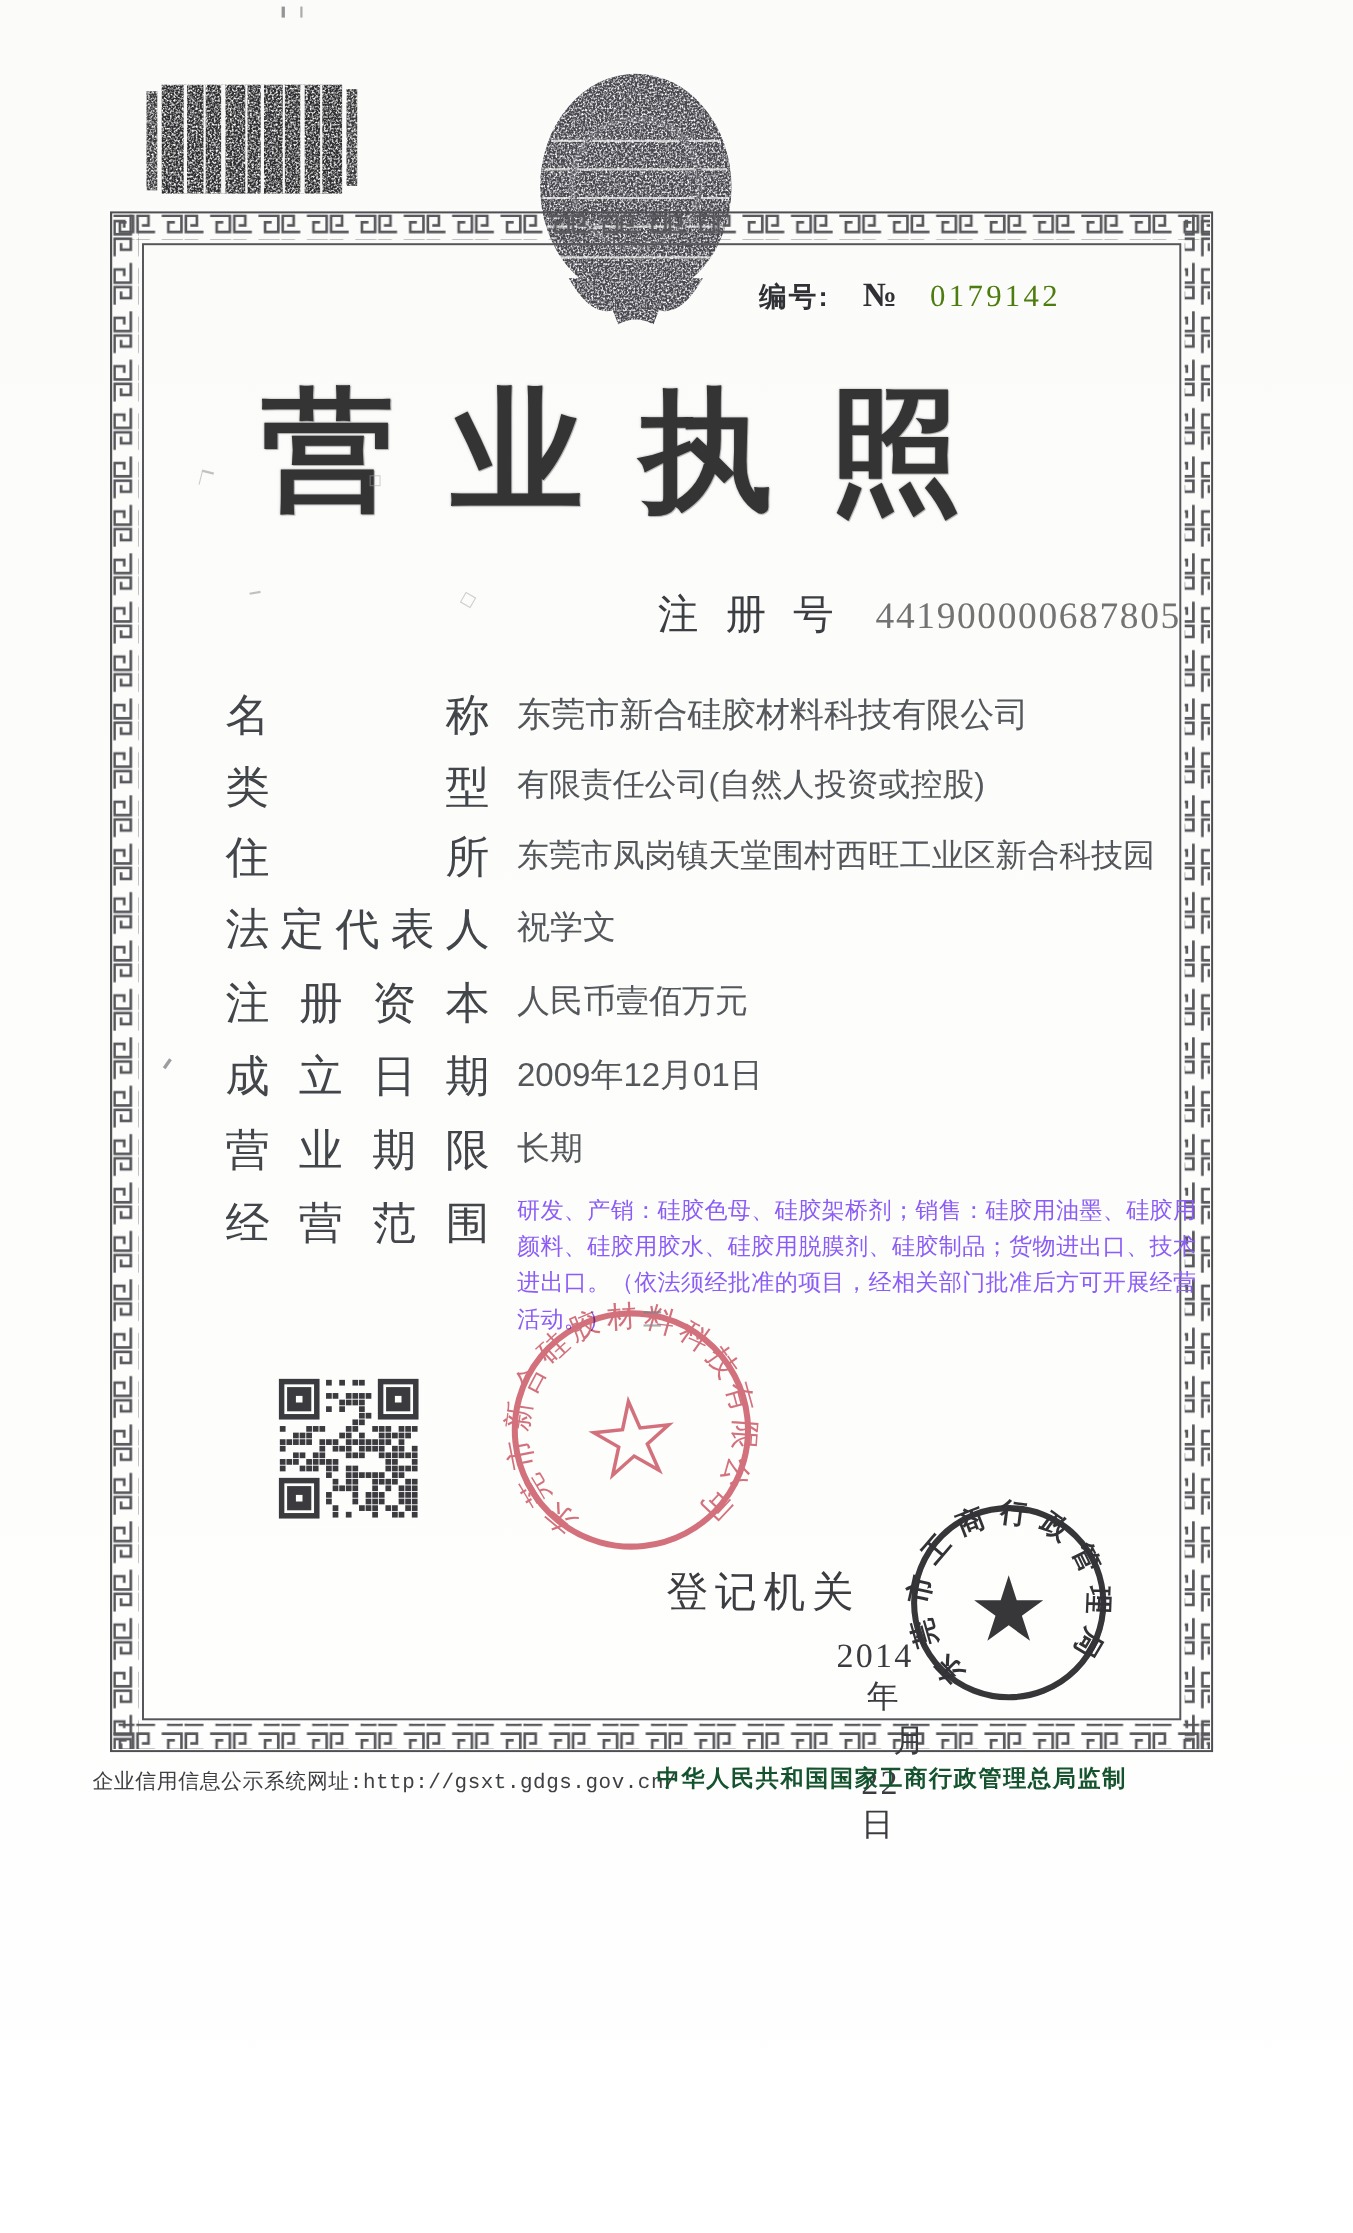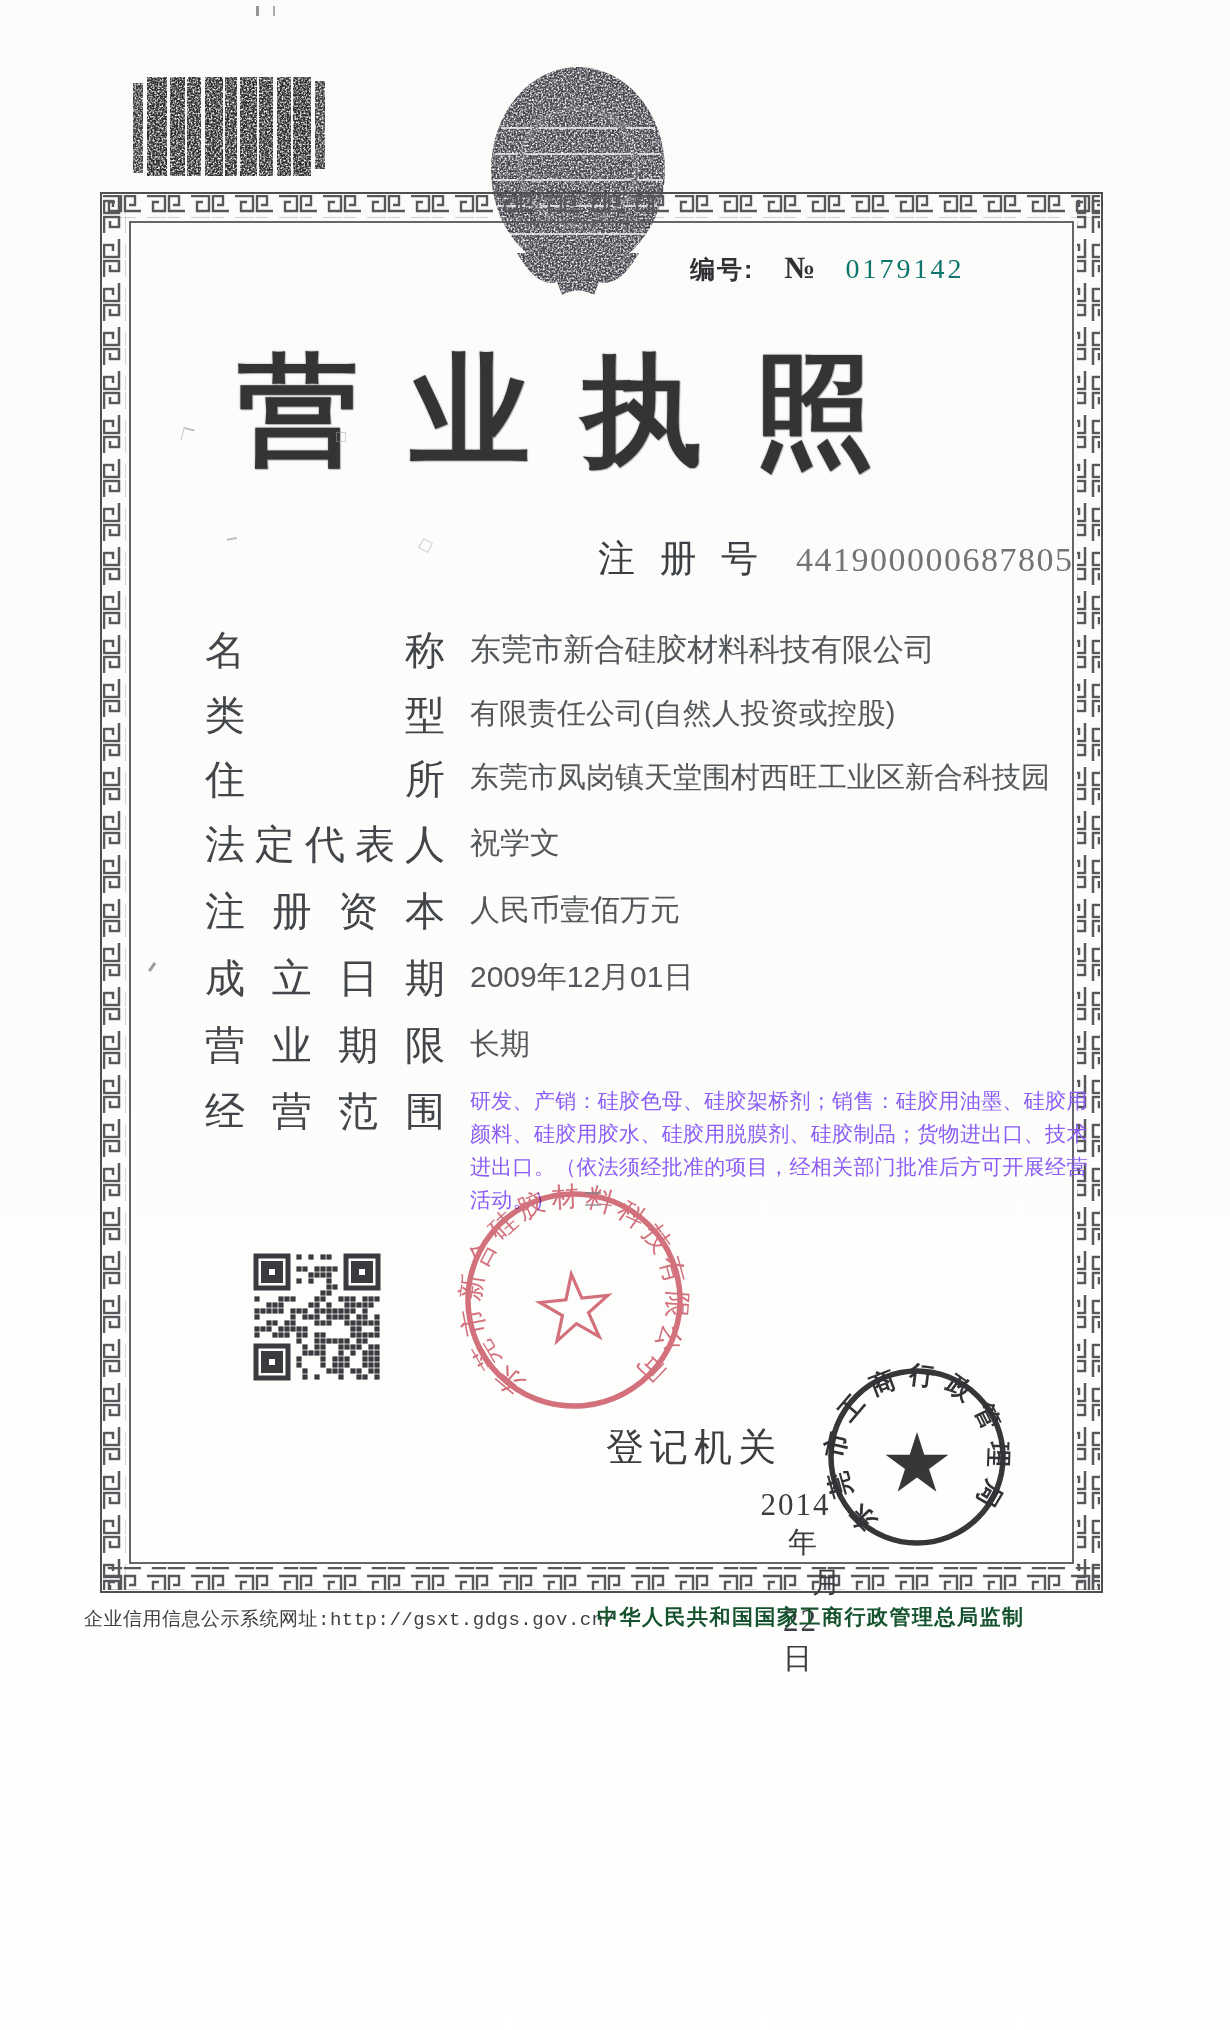--- a/index.html
+++ b/index.html
@@ -6,21 +6,21 @@
   body{
     width:1230px;height:2030px;position:relative;overflow:hidden;
     background:linear-gradient(180deg,#fbfbf9 0%,#fdfdfc 60%,#ffffff 100%);
     font-family:"Liberation Sans",sans-serif;color:#3f4144;
   }
   .abs{position:absolute;}
   
   .serial{left:690px;top:250px;display:flex;align-items:baseline;gap:30px;color:#2f3134;}
   .serial .lbl{font-size:25px;letter-spacing:2px;font-weight:600;}
   .serial .nosign{font-family:"Liberation Serif",serif;font-size:31px;font-weight:700;}
-  .serial .num{font-family:"Liberation Serif",serif;font-size:28px;letter-spacing:3px;color:#0f766e;}
+  .serial .num{font-family:"Liberation Serif",serif;font-size:28px;letter-spacing:3px;color:#4d7c0f;}
   
   .title{left:238px;top:330px;width:636px;display:flex;justify-content:space-between;}
   .title span{
     font-size:120px;line-height:160px;font-weight:900;color:#2d2d2f;
     text-shadow:0 0 2px rgba(45,45,47,.55), 1px 1px 0 rgba(45,45,47,.25);
     filter:contrast(.92);
   }
   
   .regno{left:598px;top:534px;display:flex;align-items:baseline;}
   .regno .lab{width:160px;display:flex;justify-content:space-between;font-size:37px;color:#3b3e42;}

